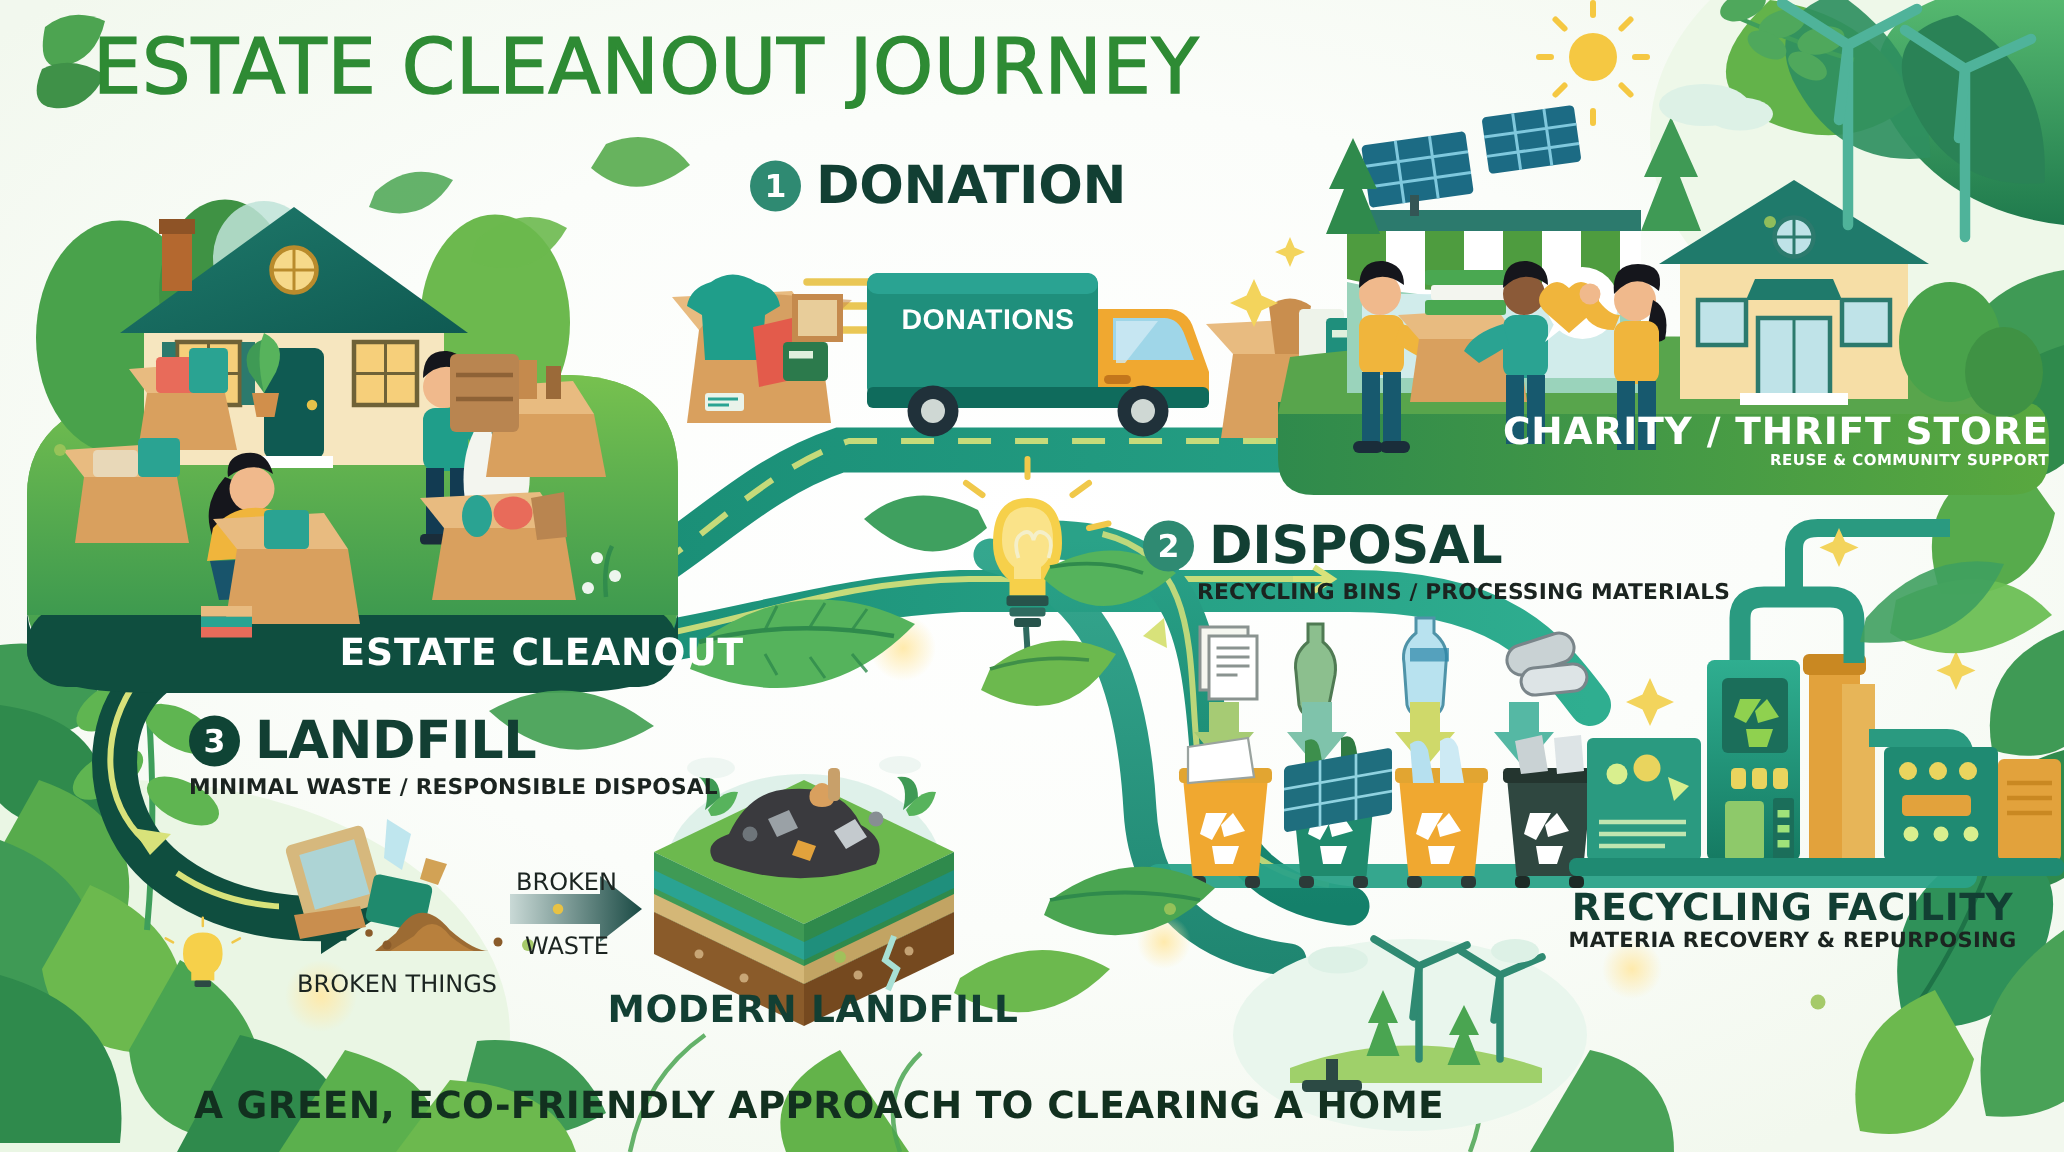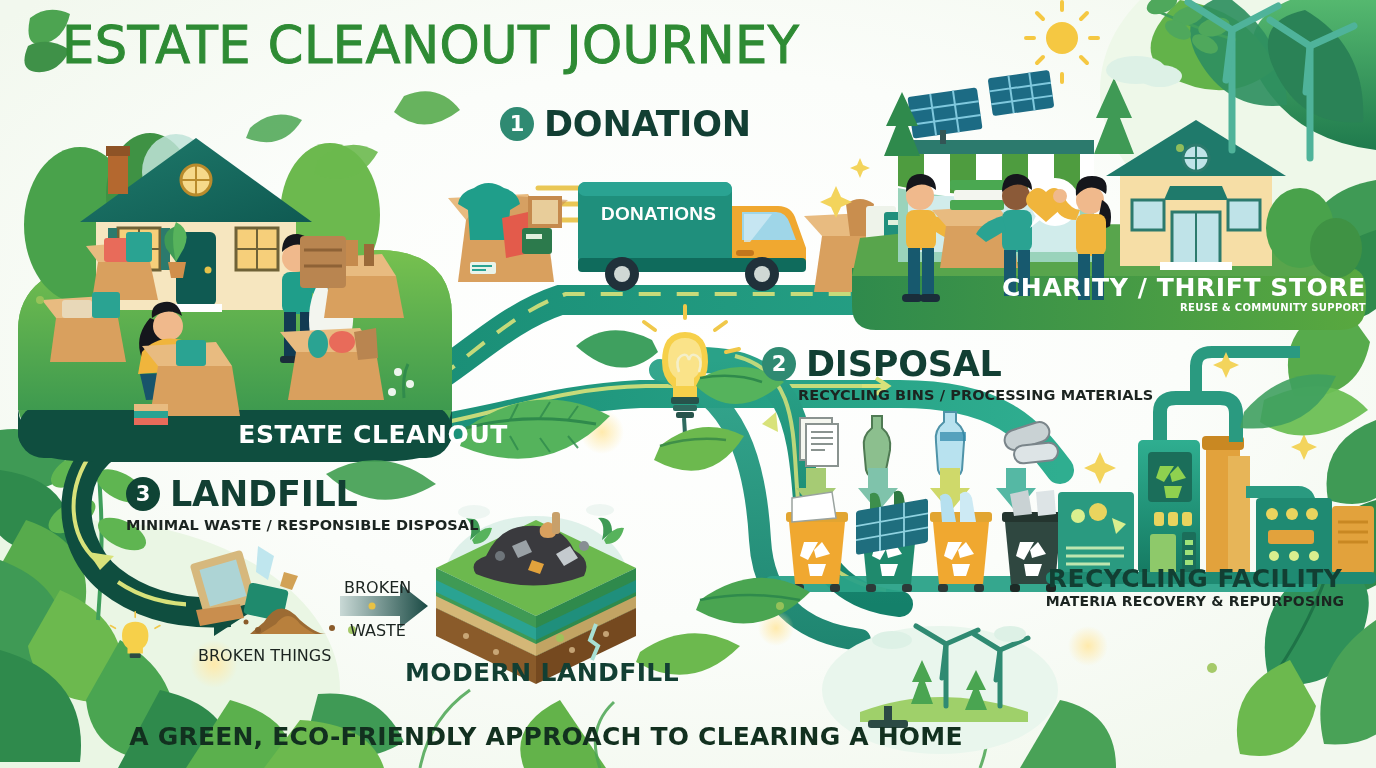--- a/index.html
+++ b/index.html
@@ -862,30 +862,30 @@
   <div class="step" style="left:126px; top:474px;">
     <div class="step-head">
       <div class="badge dark">3</div>
       <div class="step-title">LANDFILL</div>
     </div>
     <div class="step-sub" style="margin-left:0px;">MINIMAL WASTE / RESPONSIBLE DISPOSAL</div>
   </div>
 
   <div class="truck-word" style="left:601px; top:203px;">DONATIONS</div>
 
-  <div class="pill-label" style="left:20px; top:420px; width:488px;">
+  <div class="pill-label" style="left:8px; top:420px; width:488px;">
     <div class="l1">ESTATE CLEANOUT</div>
   </div>
 
   <div class="pill-label" style="left:852px; top:273px; width:514px;">
     <div class="l1">CHARITY / THRIFT STORE</div>
     <div class="l2">REUSE &amp; COMMUNITY SUPPORT</div>
   </div>
 
-  <div class="dark-label" style="left:1022px; top:564px; width:346px;">
+  <div class="dark-label" style="left:1022px; top:590px; width:346px;">
     <div class="l1">RECYCLING FACILITY</div>
     <div class="l2">MATERIA RECOVERY &amp; REPURPOSING</div>
   </div>
 
   <div class="dark-label" style="left:392px; top:658px; width:300px;">
     <div class="l1">MODERN LANDFILL</div>
   </div>
 
   <div class="small-caption" style="left:198px; top:646px;">BROKEN THINGS</div>
   <div class="small-caption" style="left:344px; top:578px;">BROKEN</div>

